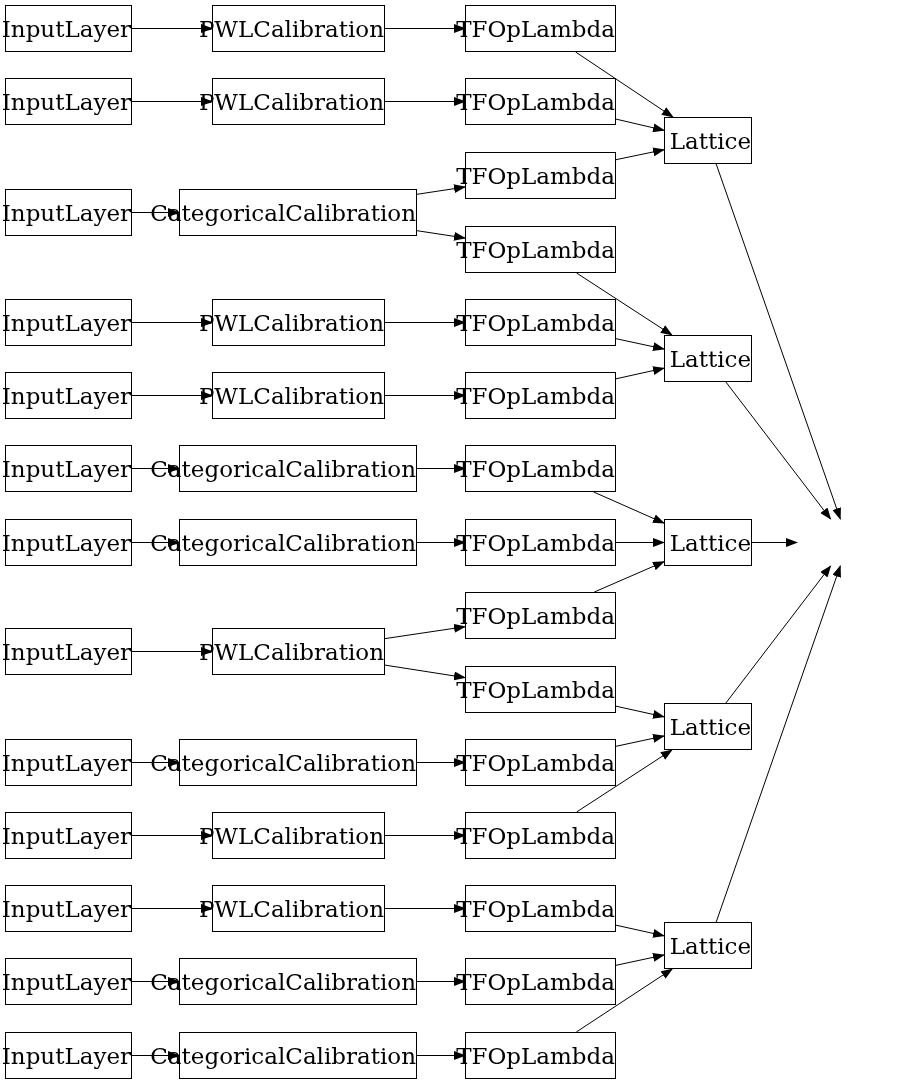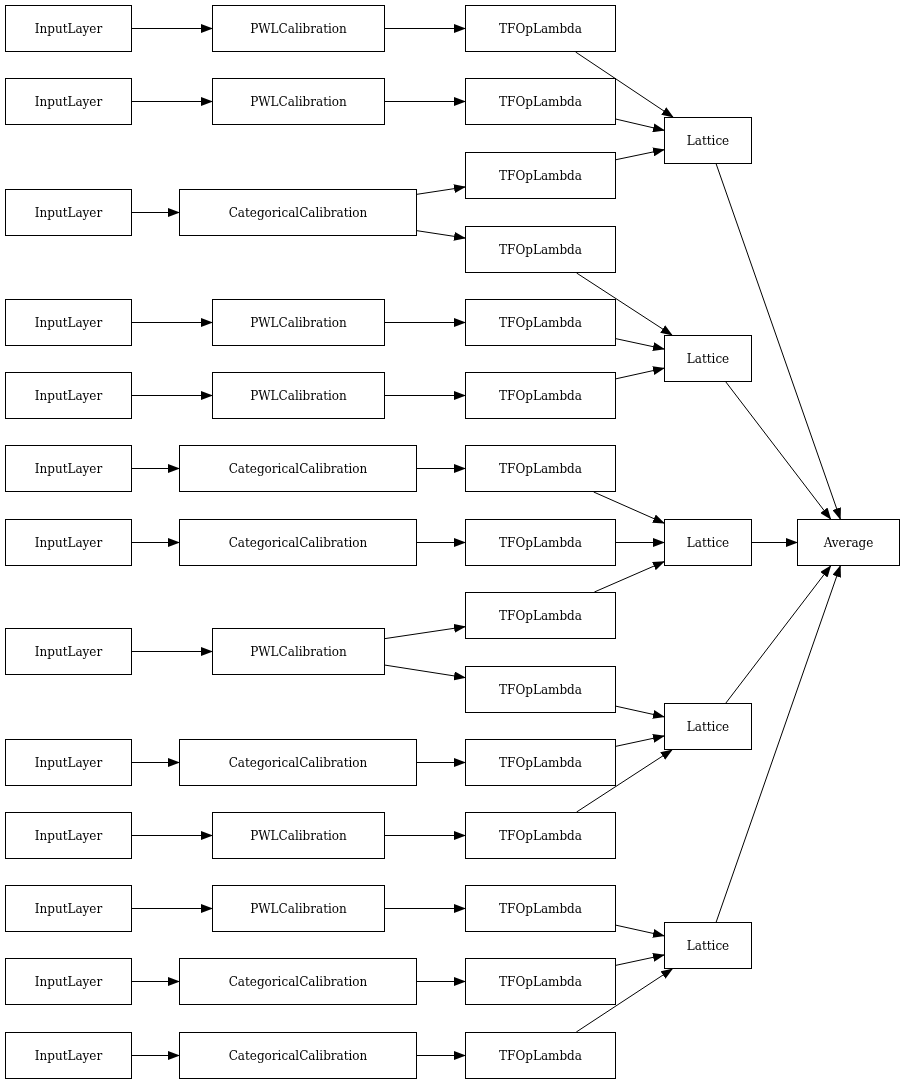--- a/index.html
+++ b/index.html
@@ -16,22 +16,22 @@
     left: 0; top: 0;
     width: 905px; height: 1087px;
   }
   .node {
     position: absolute;
     box-sizing: border-box;
     border: 1px solid var(--border, #000000);
     background: var(--fill, #ffffff);
     display: flex;
     align-items: center;
-    justify-content: center;
-    font-size: 12px;
+    justify-content: flex-end;
+    font-size: 23px;
     color: var(--text, #000000);
     white-space: nowrap;
   }
 </style>
 </head>
 <body>
 
 <div class="canvas">
   <svg class="edge-layer" width="905" height="1087" viewBox="0 0 905 1087" xmlns="http://www.w3.org/2000/svg">
     <defs>
@@ -222,16 +222,13 @@
     </div>
     <div class="node" style="left: 664px; top: 519px; width: 88px; height: 47px;">
       <span>Lattice</span>
     </div>
     <div class="node" style="left: 664px; top: 703px; width: 88px; height: 47px;">
       <span>Lattice</span>
     </div>
     <div class="node" style="left: 664px; top: 922px; width: 88px; height: 47px;">
       <span>Lattice</span>
     </div>
-    <div class="node" style="left: 797px; top: 519px; width: 103px; height: 47px;">
-      <span>Average</span>
-    </div>
   </div>
 
 </body></html>

